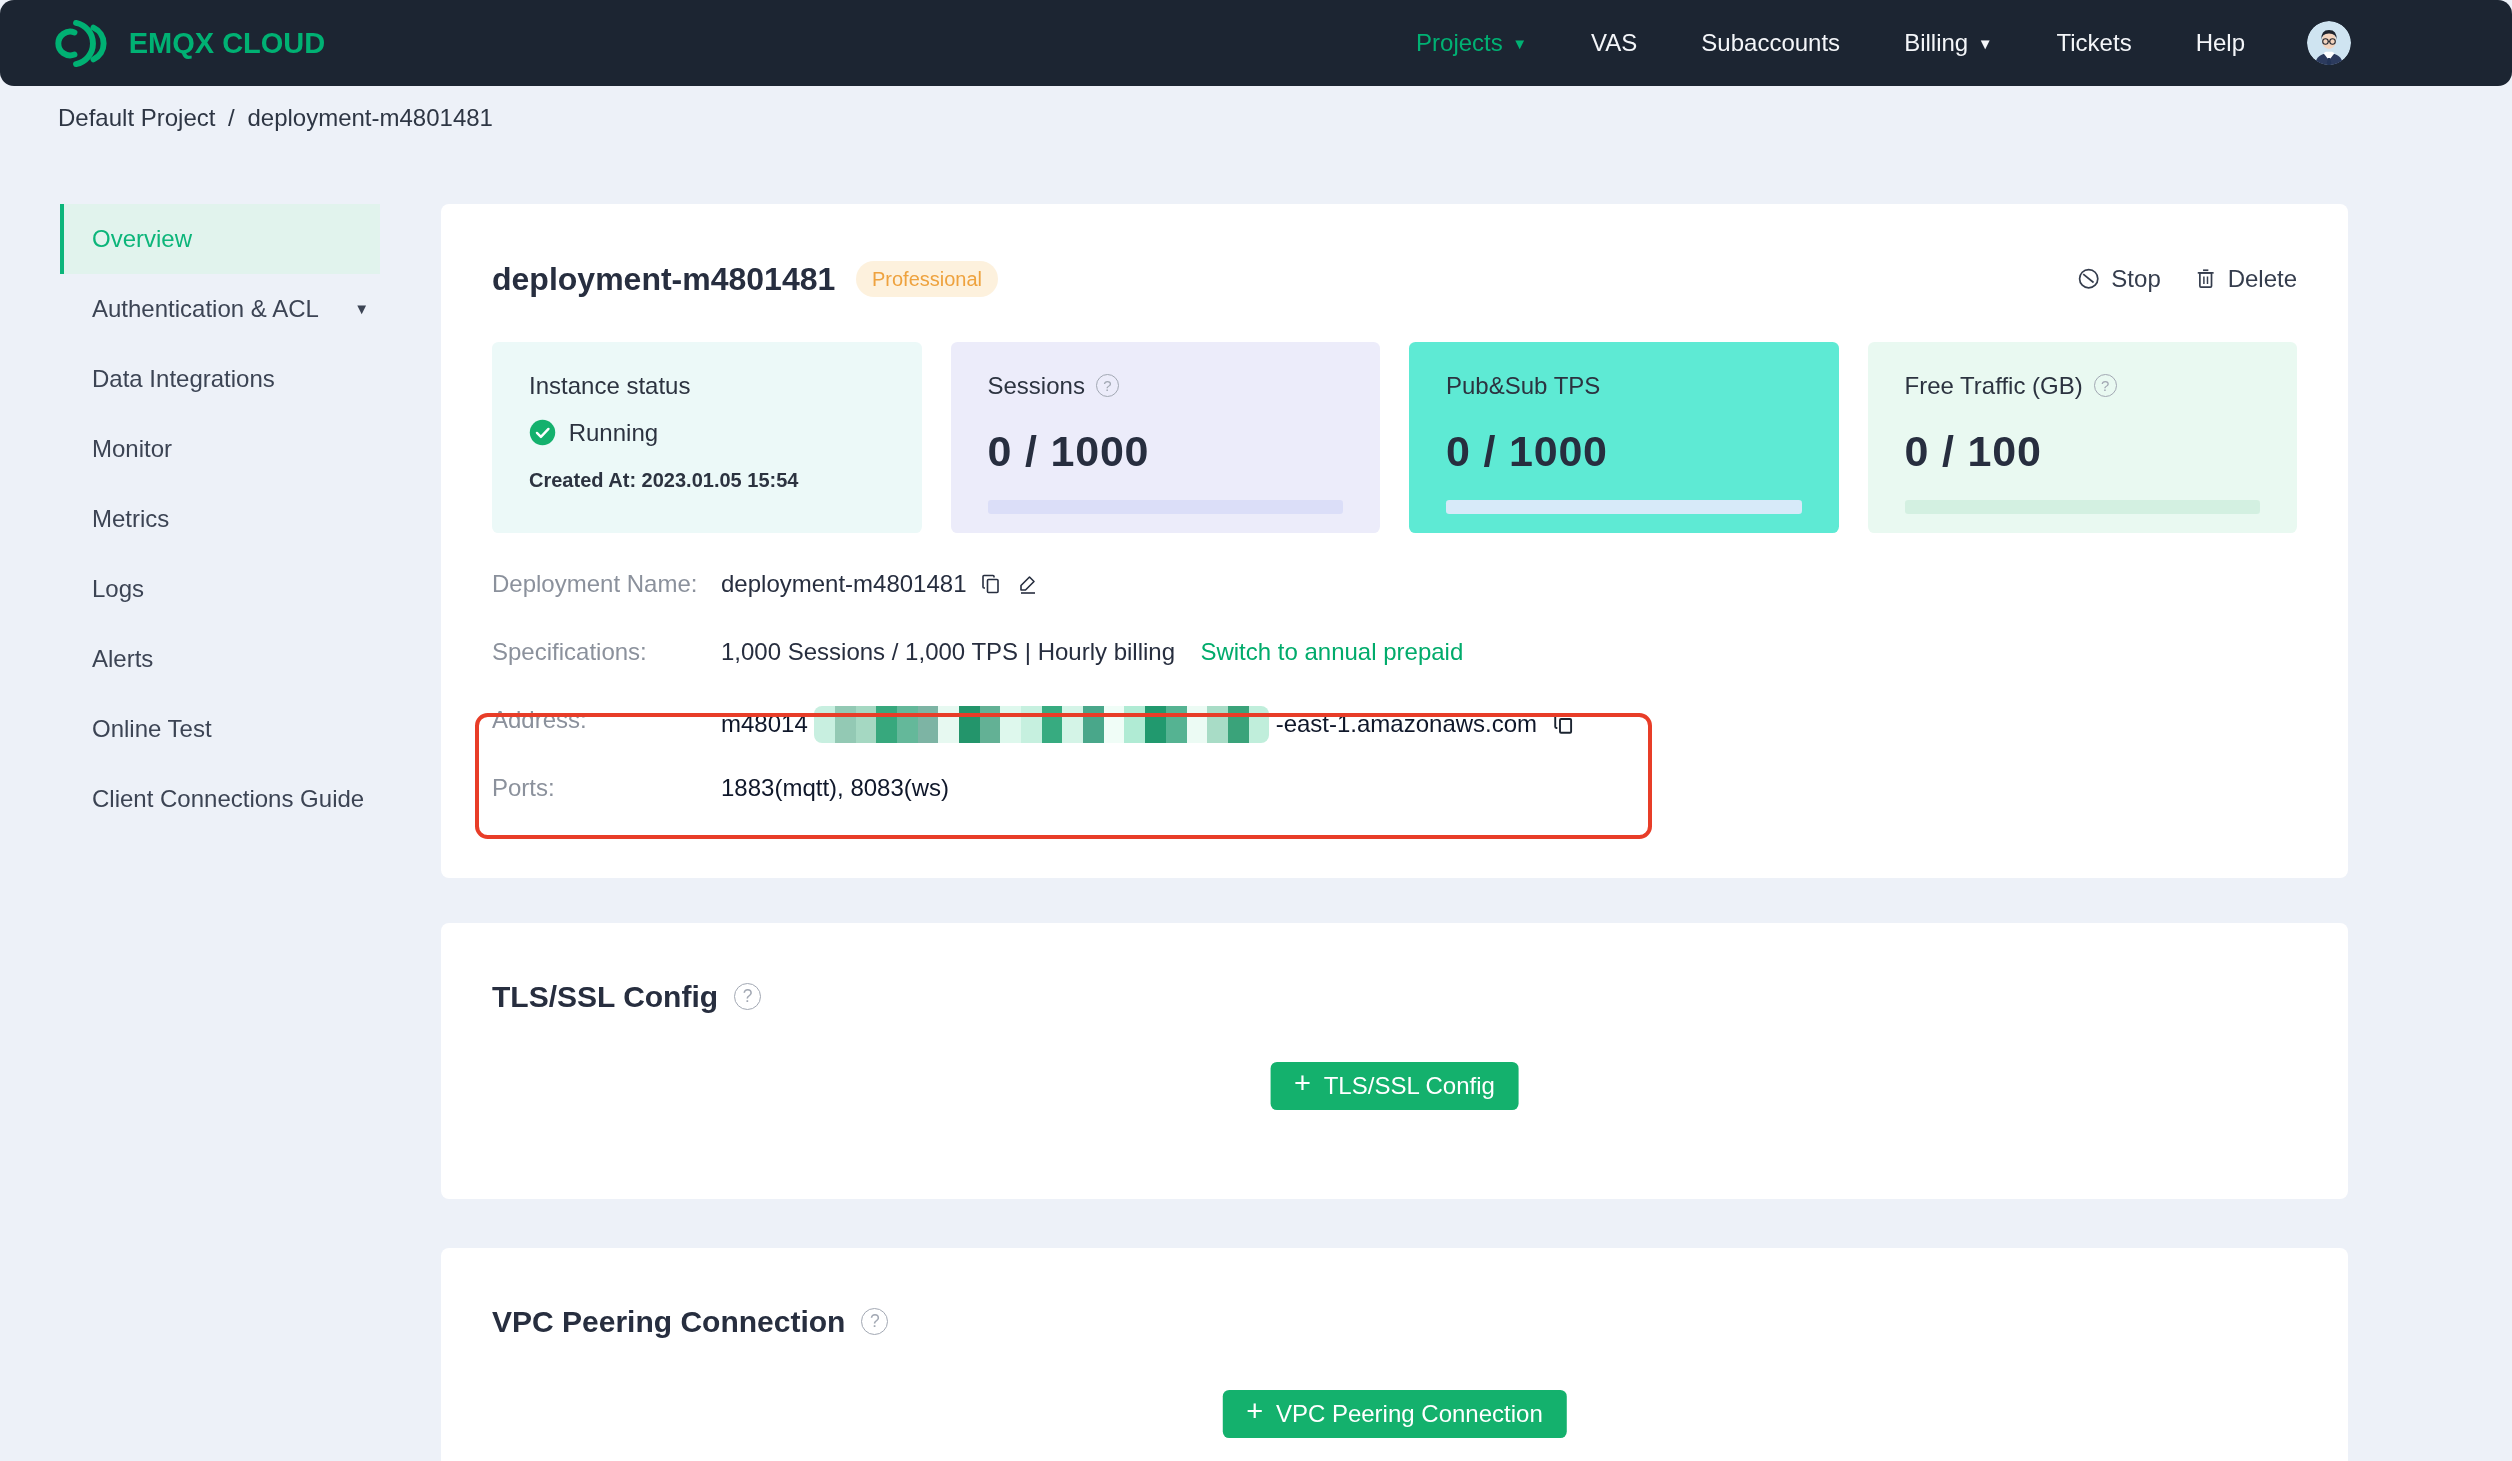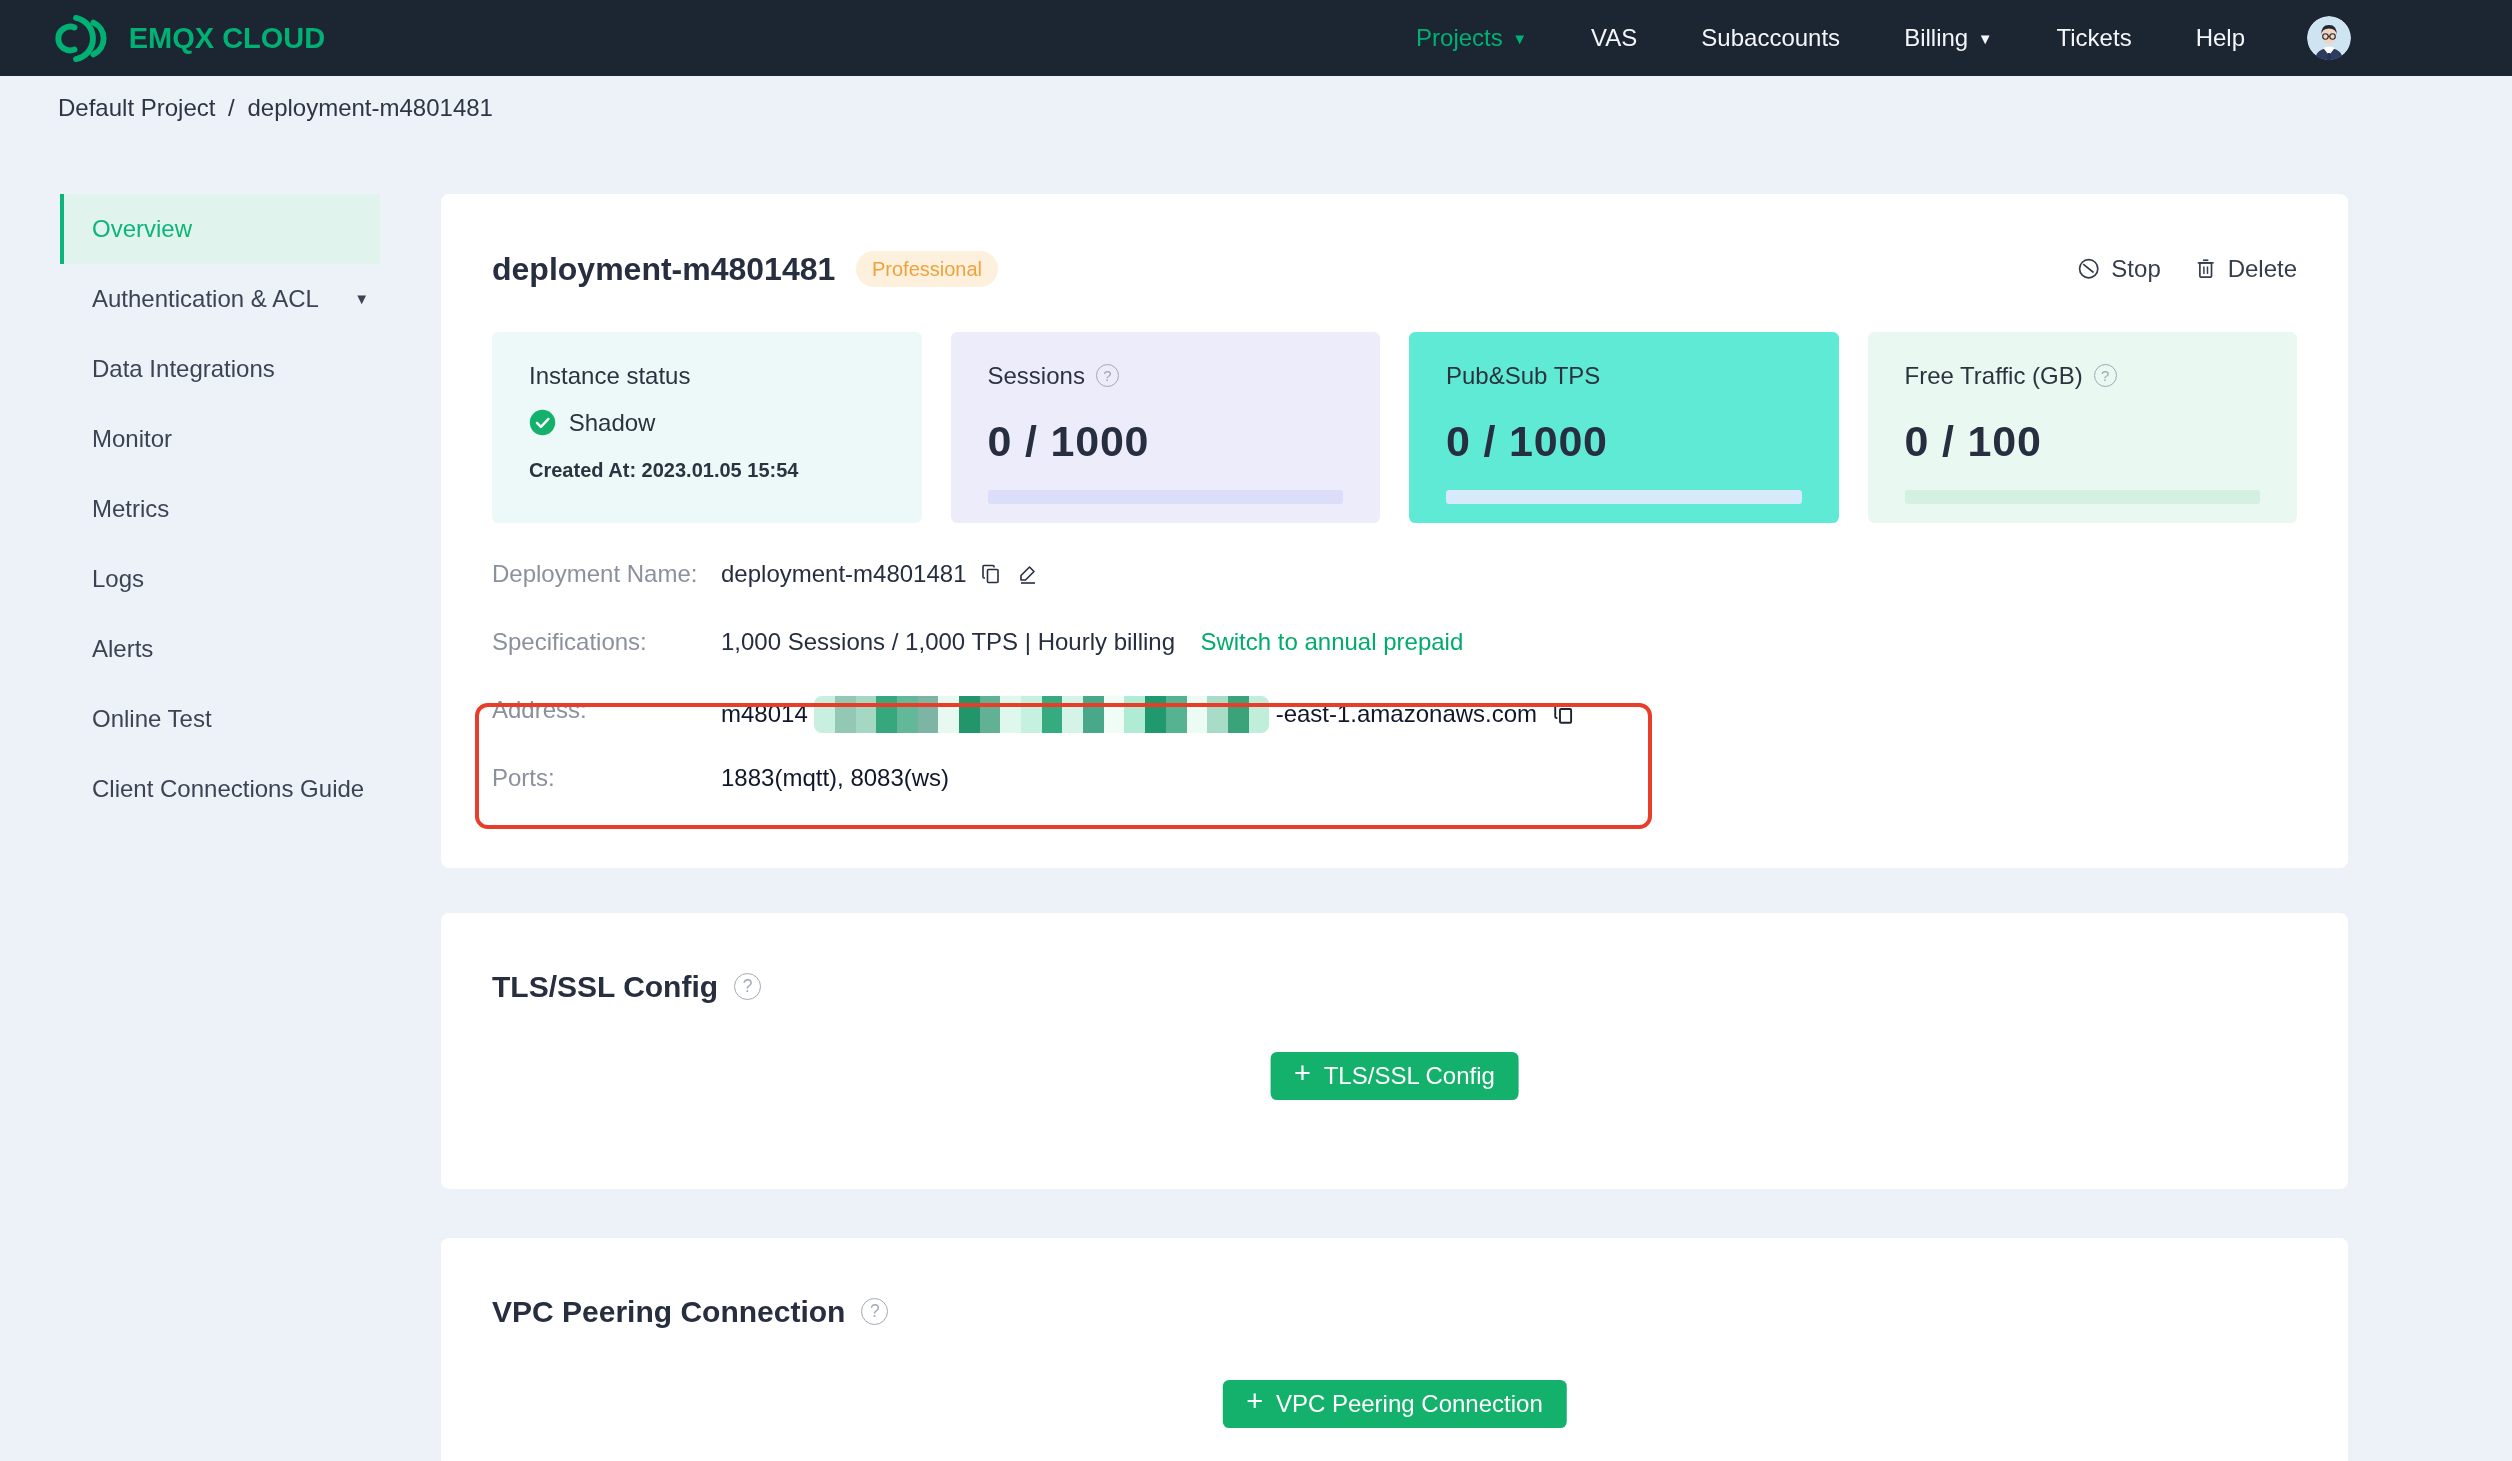--- a/index.html
+++ b/index.html
@@ -1,20 +1,20 @@
 <!DOCTYPE html>
 <html style="font-size:12.7px"><head>
 <meta charset="utf-8">
 <style>
   * { box-sizing: border-box; }
   html, body { margin: 0; padding: 0; width: 2512px; height: 1462px; overflow: hidden; }
   body { background: #edf1f8; font-family: "Liberation Sans", sans-serif; color: #272e3f; }
 
   
-  .nav { height: 76px; background: #1c2532; display: flex; align-items: center; padding: 0 161px 0 52px; }
+  .nav { height: 86px; background: #1c2532; display: flex; align-items: center; padding: 0 161px 0 52px; border-radius: 14px; }
   .logo { display: flex; align-items: center; gap: 20.7px; cursor: pointer; }
   .logo-text { color: #00b173; font-size: 29px; font-weight: 600; letter-spacing: 0px; }
   .nav-items { margin-left: auto; display: flex; align-items: center; gap: 64px; font-size: 24px; color: #f4f6f9; }
   .nav-item { display: flex; align-items: center; gap: 9.5px; cursor: pointer; white-space: nowrap; }
   .nav-item.active { color: #00b173; margin-left: 34px; }
   .caret { font-size: 15px; line-height: 1; }
   .avatar { width: 44px; height: 44px; border-radius: 50%; margin-left: 62px; overflow: hidden; flex: none; cursor: pointer; }
 
   
   .breadcrumb { padding: 17.5px 0 0 58px; font-size: 24px; color: #2e3644; }
@@ -189,21 +189,21 @@
       <div class="stats">
         <div class="stat stat-status">
           <div class="stat-label-row">
               <span>Instance status</span>
             </div>
           <div class="status-row">
             <svg width="27" height="27" viewBox="0 0 34 34">
               <circle cx="17" cy="17" r="16" fill="#14b16d"></circle>
               <path d="M10 17.5 L15 22.5 L24.5 12.5" fill="none" stroke="#fff" stroke-width="3" stroke-linecap="round" stroke-linejoin="round"></path>
             </svg>
-            <span>Shadow</span>
+            <span>Running</span>
           </div>
           <div class="created">Created At: 2023.01.05 15:54</div>
         </div>
         <div class="stat stat-sessions">
           <div class="stat-label-row">
             <span>Sessions</span>
             <span class="help">?</span>
           </div>
           <div class="stat-value">0 / 1000</div>
           <div class="bar bar-sessions"></div>

